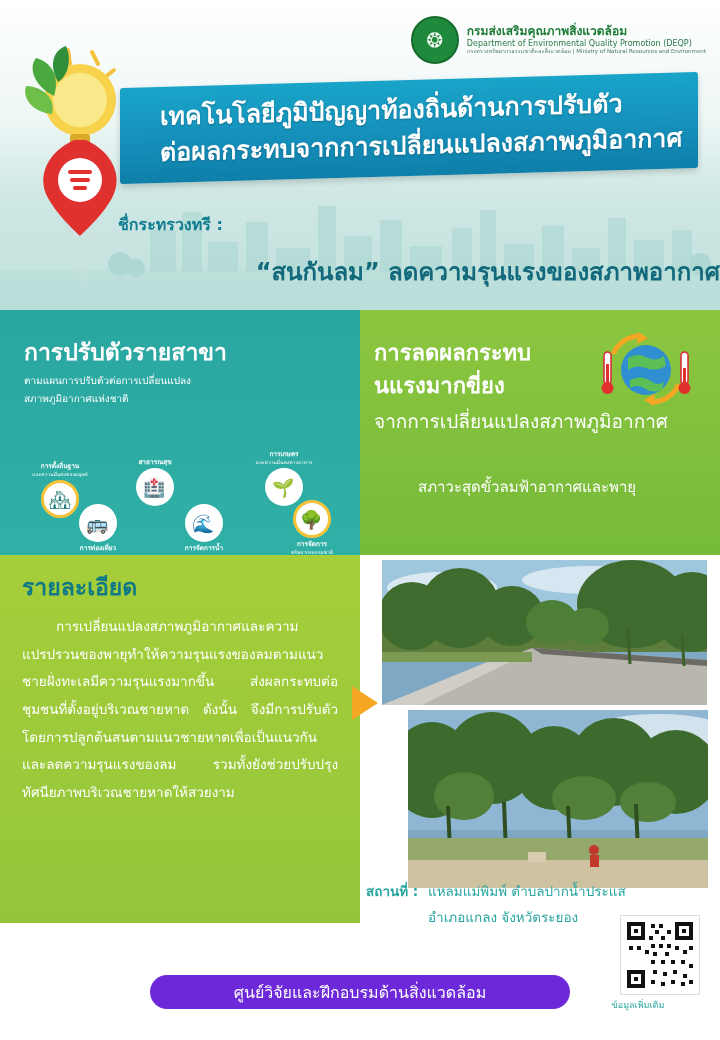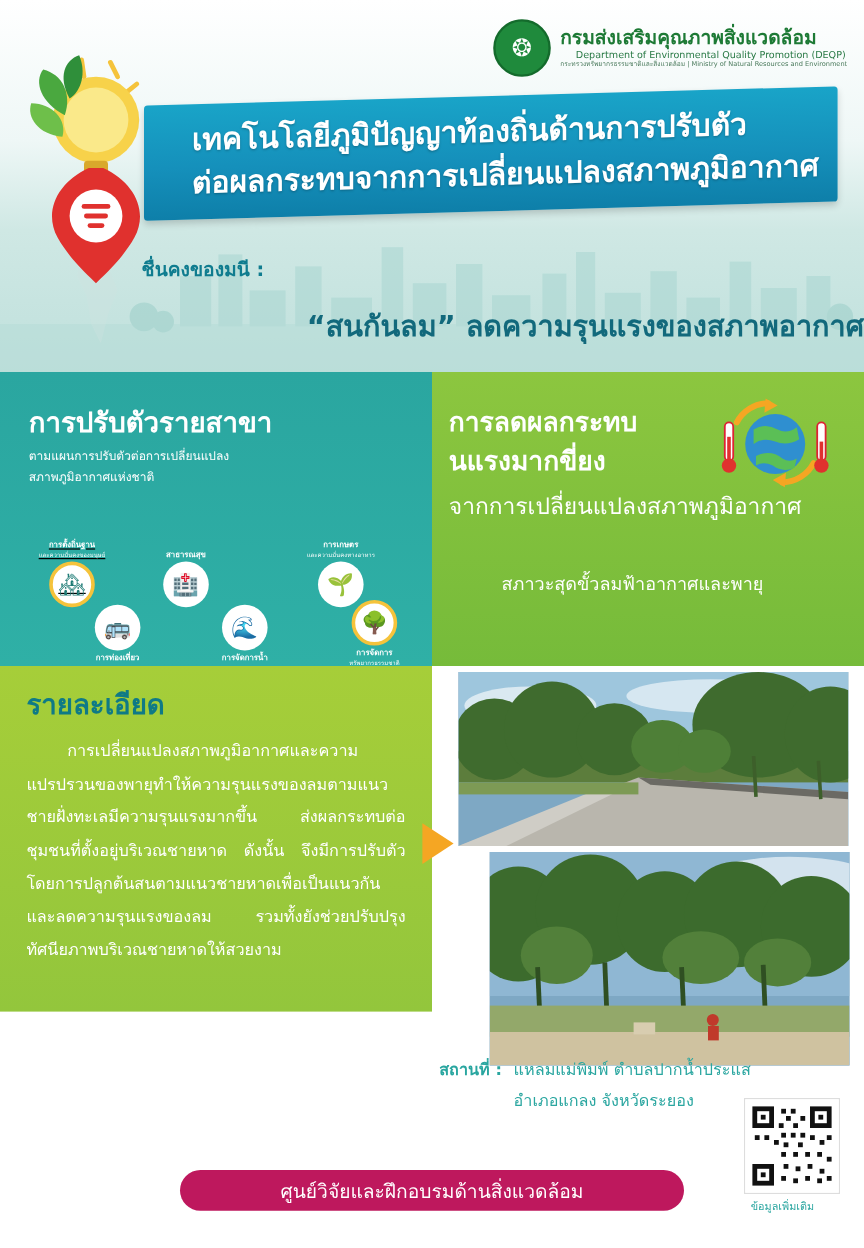--- a/index.html
+++ b/index.html
@@ -44,22 +44,22 @@
   }
   .deqp-seal {
     width: 44px; height: 44px;
     border-radius: 50%;
     background: #1f8a3c;
     border: 2px solid #146b2c;
     display: flex; align-items: center; justify-content: center;
     color: #fff; font-size: 20px;
   }
   .deqp-text { line-height: 1.15; }
-  .deqp-text .l1 { font-size: 16px; color: #1d7a35; font-weight: bold; }
-  .deqp-text .l2 { font-size: 8px; color: #2a7a46; margin-left: 13px; }
+  .deqp-text .l1 { font-size: 12px; color: #1d7a35; font-weight: bold; }
+  .deqp-text .l2 { font-size: 8px; color: #2a7a46; }
   .deqp-text .l3 { font-size: 5.5px; color: #4a7a5c; }
 
   .title-ribbon {
     position: absolute;
     left: 120px; top: 80px;
     width: 578px; height: 96px;
     background: linear-gradient(180deg,#19a4c8 0%, #1590bb 55%, #0e7fa9 100%);
     border-radius: 3px;
     box-shadow: 0 3px 6px rgba(0,0,0,.18);
     transform: skewY(-1.6deg);
@@ -186,21 +186,21 @@
   .globe-icon {
     position: absolute;
     right: 26px; top: 18px;
     width: 96px; height: 84px;
   }
 
   
   .detail-box {
     position: absolute;
     left: 0; top: 555px;
-    width: 360px; height: 288px;
+    width: 360px; height: 368px;
     background: linear-gradient(180deg,#a6ce39 0%, #93c63c 100%);
   }
   .detail-box h2 {
     margin: 0;
     position: absolute;
     left: 22px; top: 14px;
     font-size: 23px;
     color: #0f7a86;
     font-weight: bold;
   }
@@ -257,34 +257,34 @@
   
   .qr-box {
     position: absolute;
     left: 620px; top: 915px;
     width: 78px; height: 78px;
     background: #ffffff;
     border: 1px solid #ddd;
   }
   .qr-caption {
     position: absolute;
-    left: 607px; top: 998px;
+    left: 593px; top: 998px;
     width: 90px;
     text-align: center;
     font-size: 9px;
     color: #2aa6a0;
   }
 
   
   .footer-pill {
     position: absolute;
     left: 150px; top: 975px;
     width: 420px; height: 34px;
     border-radius: 17px;
-    background: #be185d;
+    background: #6d28d9;
     color: #ffffff;
     font-size: 16px;
     display: flex; align-items: center; justify-content: center;
   }
   .footer-strip {
     position: absolute;
     left: 0; top: 1022px;
     width: 720px; height: 18px;
     background: #ffffff;
   }
@@ -359,33 +359,33 @@
         <div class="l2">Department of Environmental Quality Promotion (DEQP)</div>
         <div class="l3">กระทรวงทรัพยากรธรรมชาติและสิ่งแวดล้อม | Ministry of Natural Resources and Environment</div>
       </div>
     </div>
 
     <div class="title-ribbon">
       <div class="tl">เทคโนโลยีภูมิปัญญาท้องถิ่นด้านการปรับตัว</div>
       <div class="tl">ต่อผลกระทบจากการเปลี่ยนแปลงสภาพภูมิอากาศ</div>
     </div>
 
-    <div class="tech-label">ชื่นคงของมนี :</div>
+    <div class="tech-label">ชื่กระทรวงทรี :</div>
   </div>
 
   <div class="tech-name">“สนกันลม” ลดความรุนแรงของสภาพอากาศ</div>
 
   <div class="panel-left">
     <h2>การปรับตัวรายสาขา</h2>
     <div class="sub" style="white-space:pre-line">ตามแผนการปรับตัวต่อการเปลี่ยนแปลง
 สภาพภูมิอากาศแห่งชาติ</div>
 
     <div class="icon-strip">
 
-      <div class="ic-group" style="left:4px; top:0; width:92px;text-decoration:underline;">
+      <div class="ic-group" style="left:4px; top:12px; width:92px;">
         <div class="ic-caption">
           <span>การตั้งถิ่นฐาน</span><br>
           <span class="small">และความมั่นคงของมนุษย์</span>
         </div>
         <div class="ic-circle hl">🏘</div>
       </div>
 
       <div class="ic-group" style="left:108px; top:8px; width:74px;">
         <div class="ic-caption">
           <span>สาธารณสุข</span>

